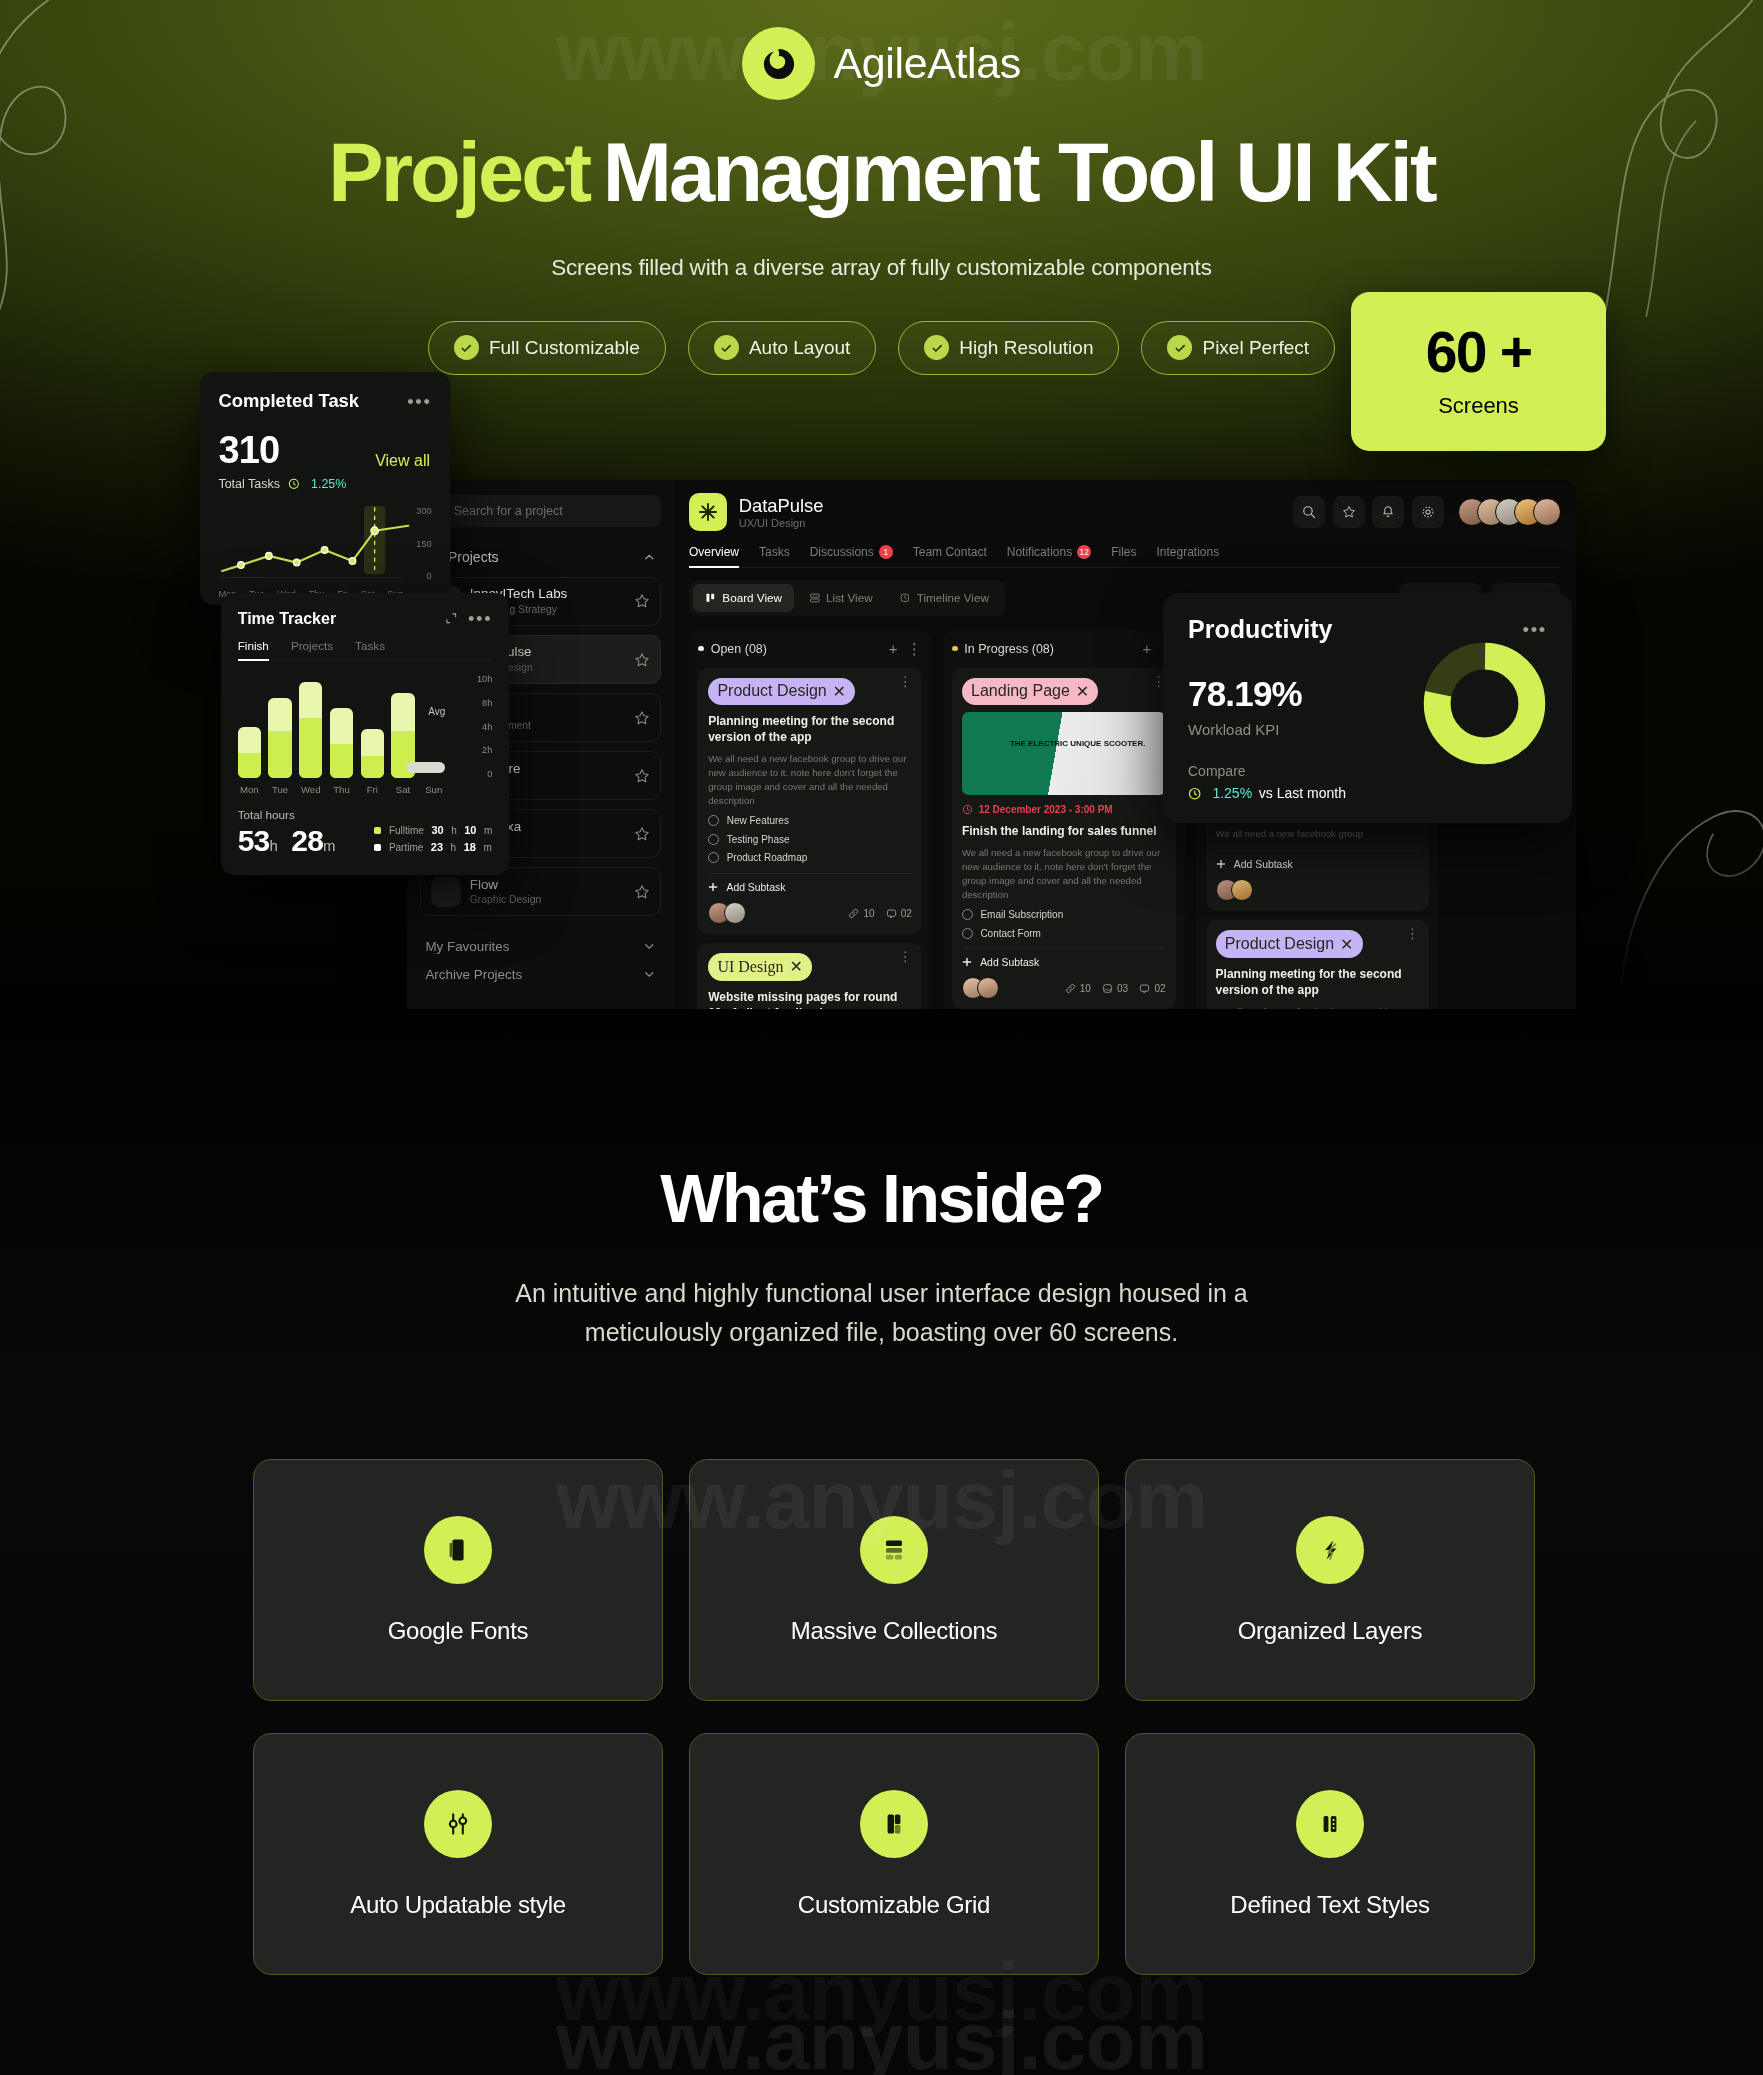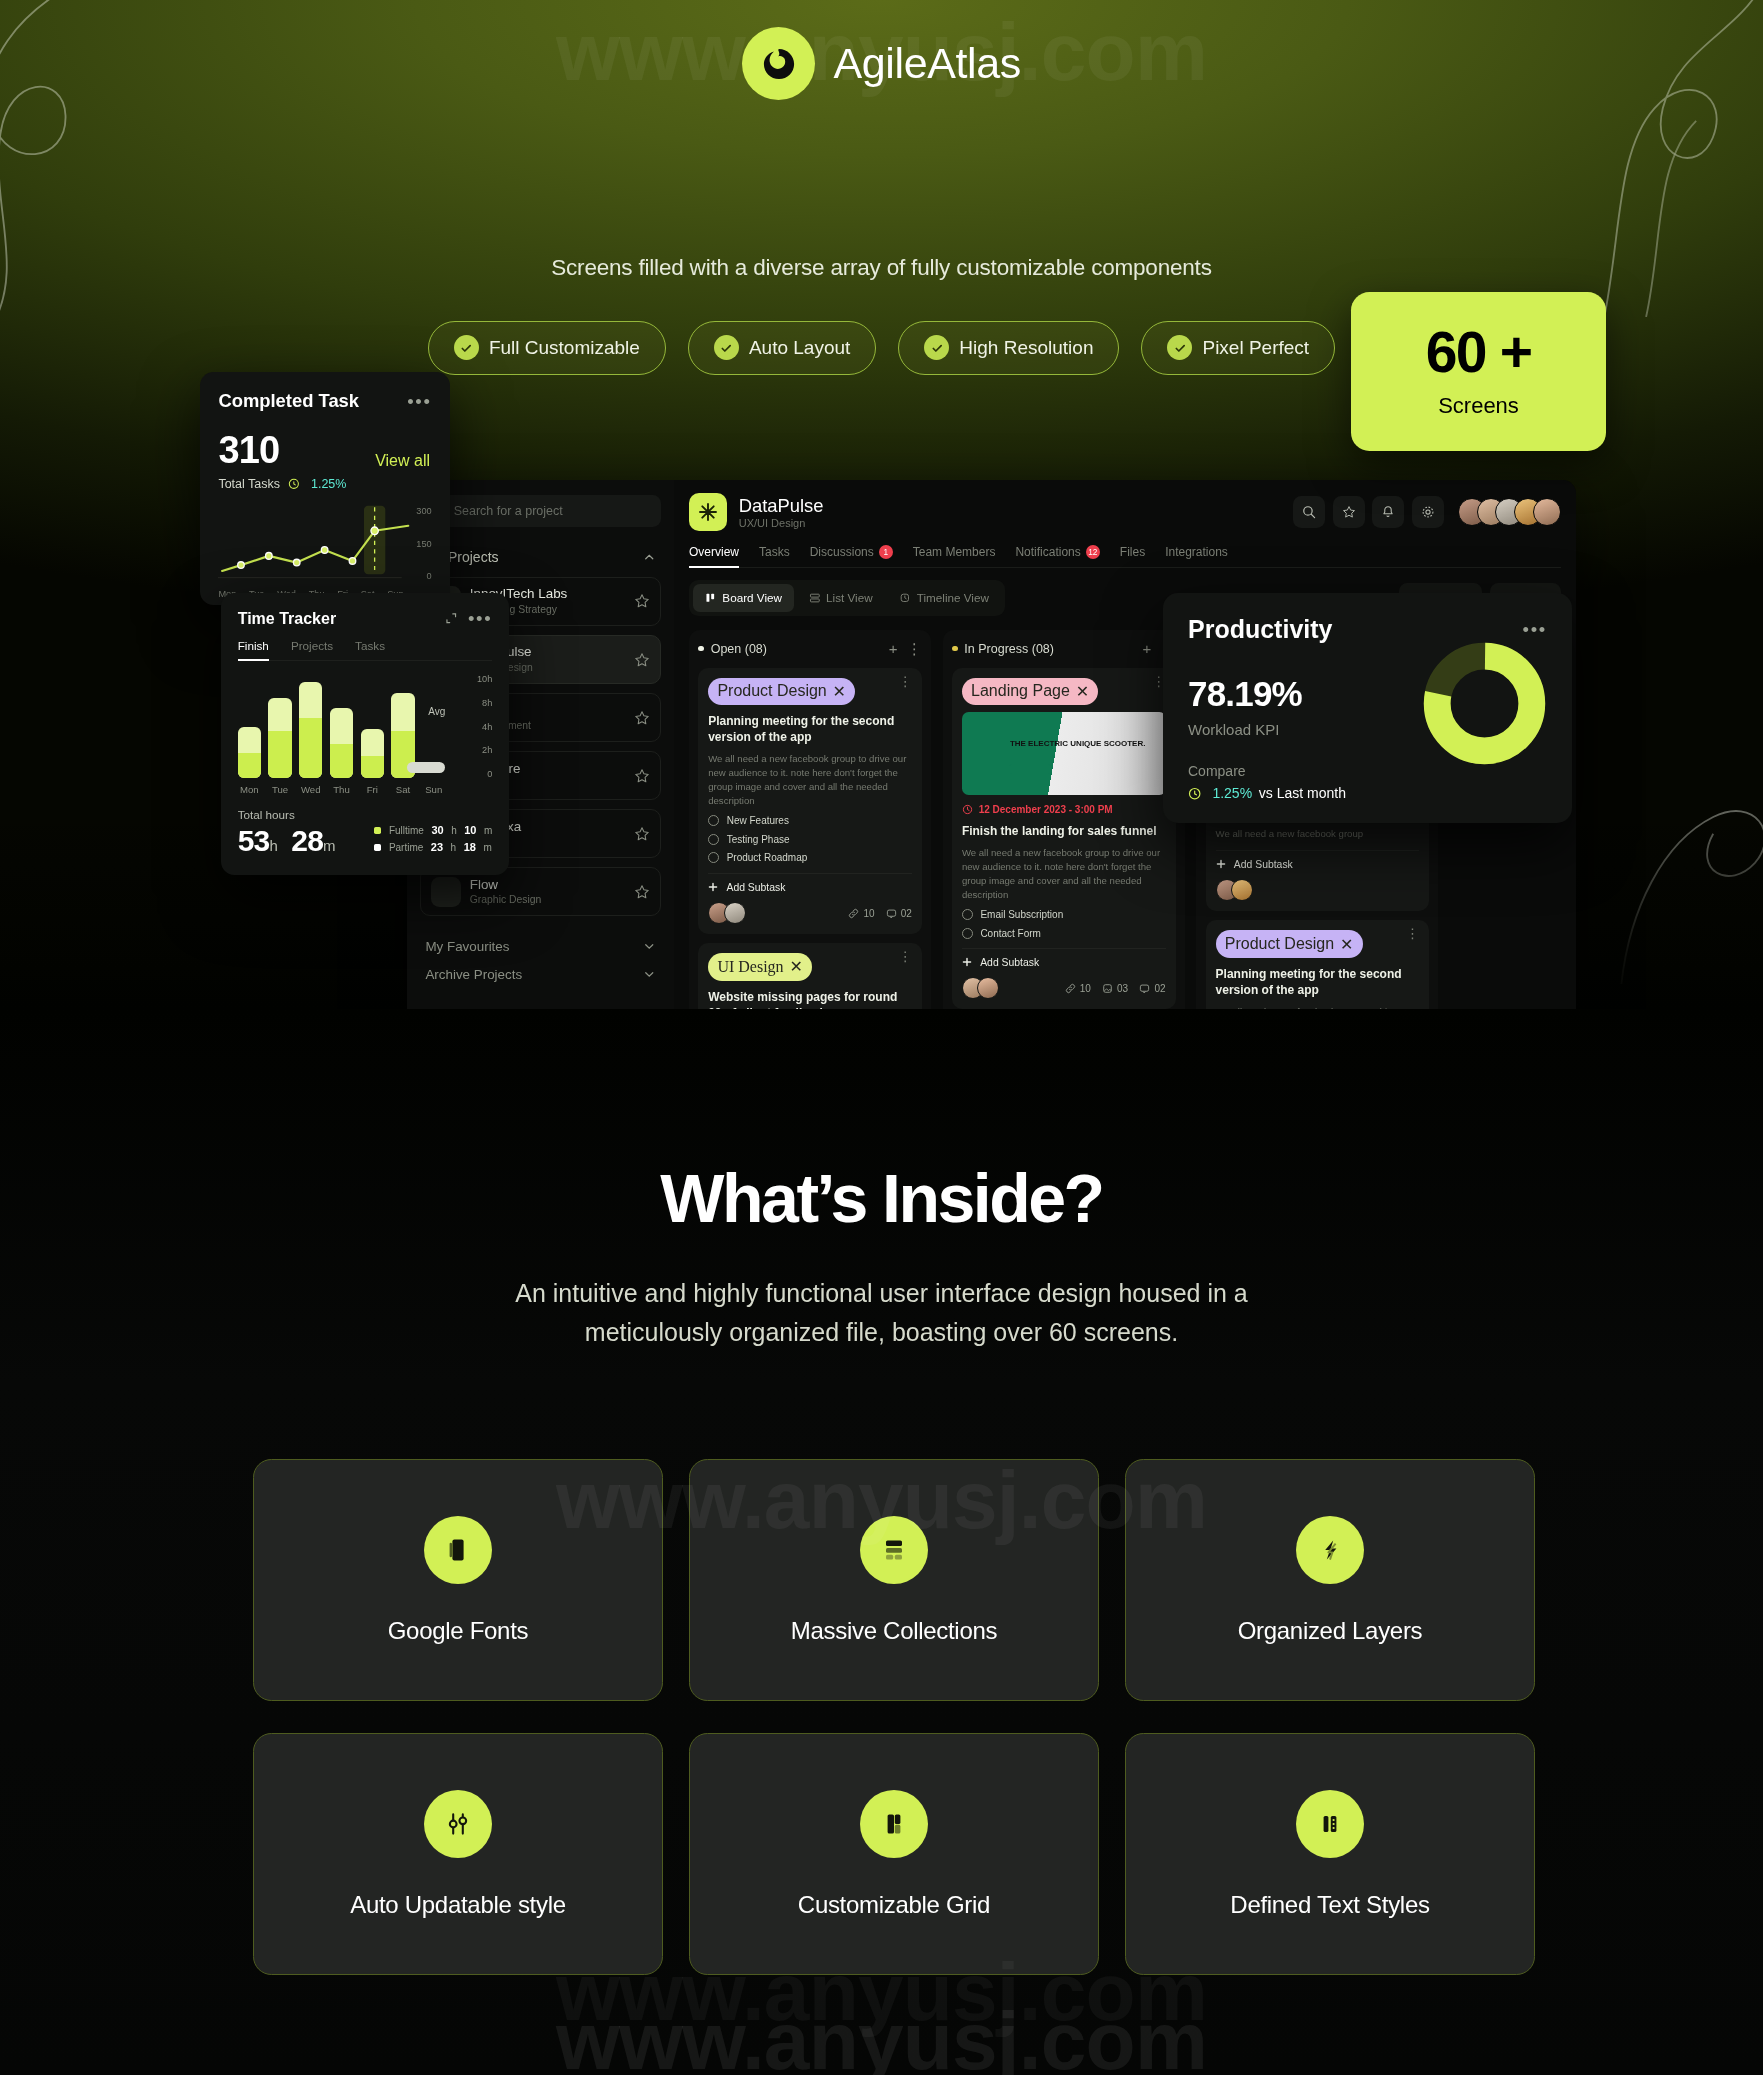--- a/index.html
+++ b/index.html
@@ -270,20 +270,23 @@
   <div class="logo-row">
     <div class="logo-mark">
       <svg width="42" height="42" viewBox="0 0 50 50">
         <path d="M25 7 C35 7 43 15 43 25 C43 35 35 43 25 43 C15 43 7 35 7 25 C7 18 12 12 19 10 C13 15 12 23 17 28 C22 33 30 31 32 25 C34 19 29 14 24 16 C28 12 22 8 25 7Z" fill="#0d0d0d"></path>
         <circle cx="24.5" cy="24" r="5.6" fill="#d2f055"></circle>
       </svg>
     </div>
     <div class="brand-name">AgileAtlas</div>
   </div>
 
+  <div class="headline">
+    <span class="hl-accent">Project</span><span style="margin-left:13.4px;">Managment Tool UI Kit</span>
+  </div>
 
   <div class="subhead">Screens filled with a diverse array of fully customizable components</div>
 
   <div class="pills">
     <div class="pill">
       <span class="pill-check">
         <svg width="12.5" height="12.5" viewBox="0 0 16 16">
             <path d="M3 8.3l3.2 3.2L13 4.6" stroke="#2b3608" stroke-width="2.2" fill="none" stroke-linecap="round" stroke-linejoin="round"></path>
           </svg>
       </span>
@@ -480,21 +483,21 @@
                 <span>Overview</span>
               </span>
             <span class="tab">
                 <span>Tasks</span>
               </span>
             <span class="tab">
               <span>Discussions</span>
               <span class="tab-badge">1</span>
             </span>
             <span class="tab">
-                <span>Team Members</span>
+                <span>Team Contact</span>
               </span>
             <span class="tab">
               <span>Notifications</span>
               <span class="tab-badge">12</span>
             </span>
             <span class="tab">
                 <span>Files</span>
               </span>
             <span class="tab">
                 <span>Integrations</span>

